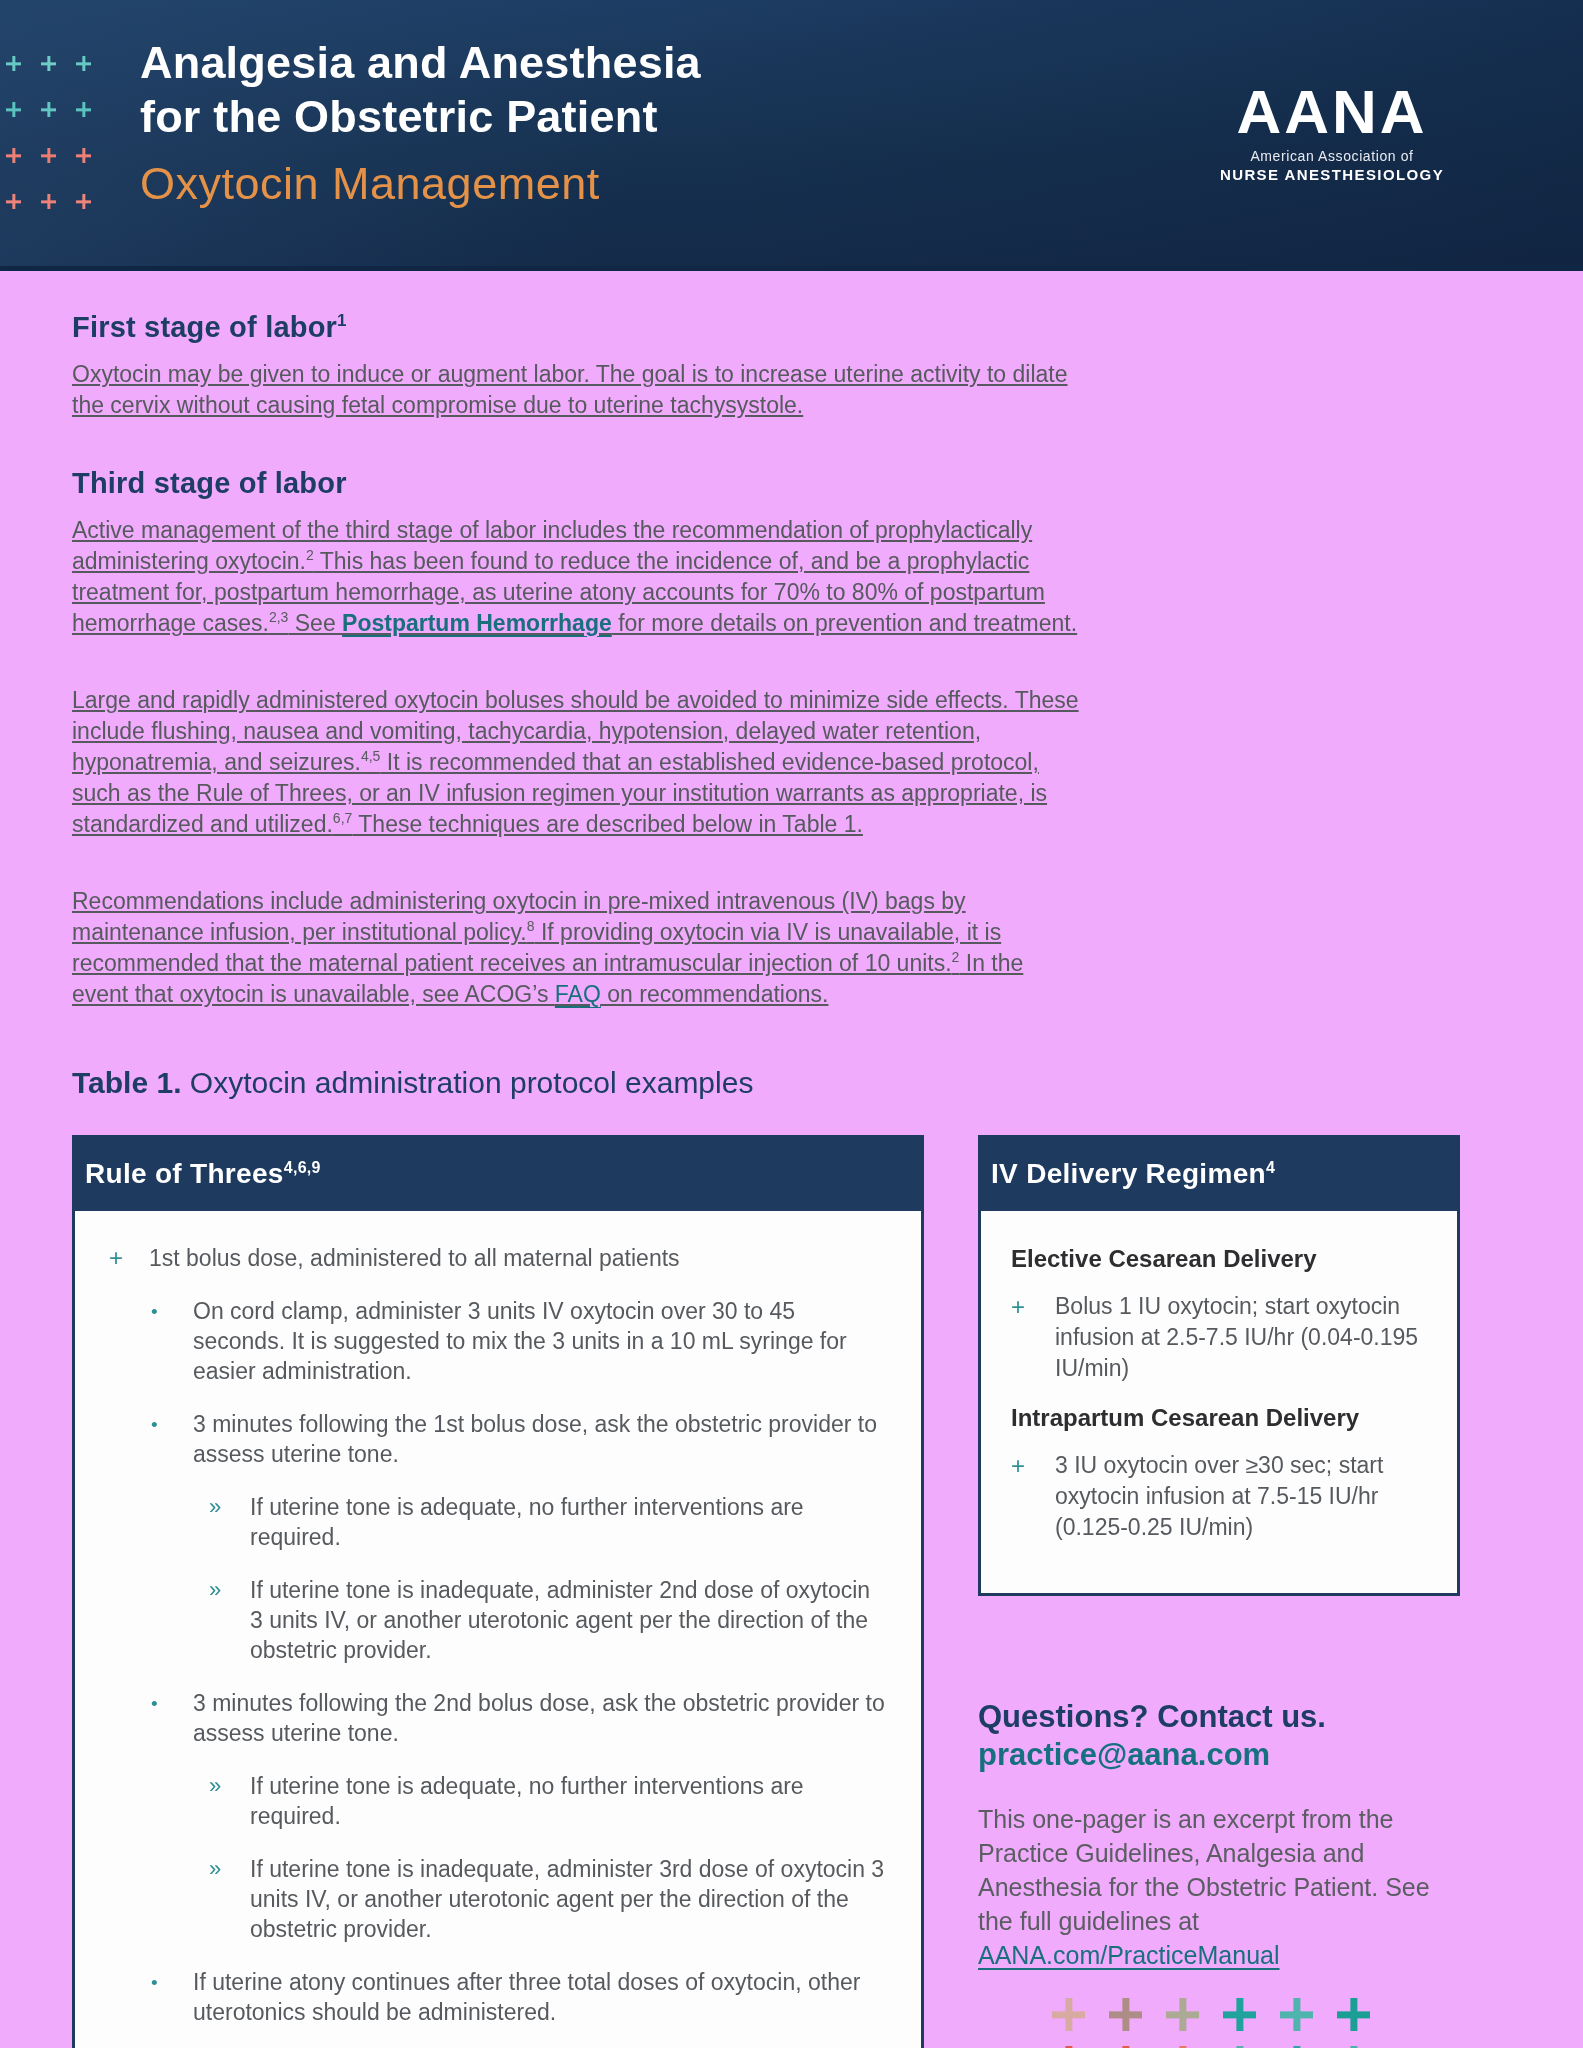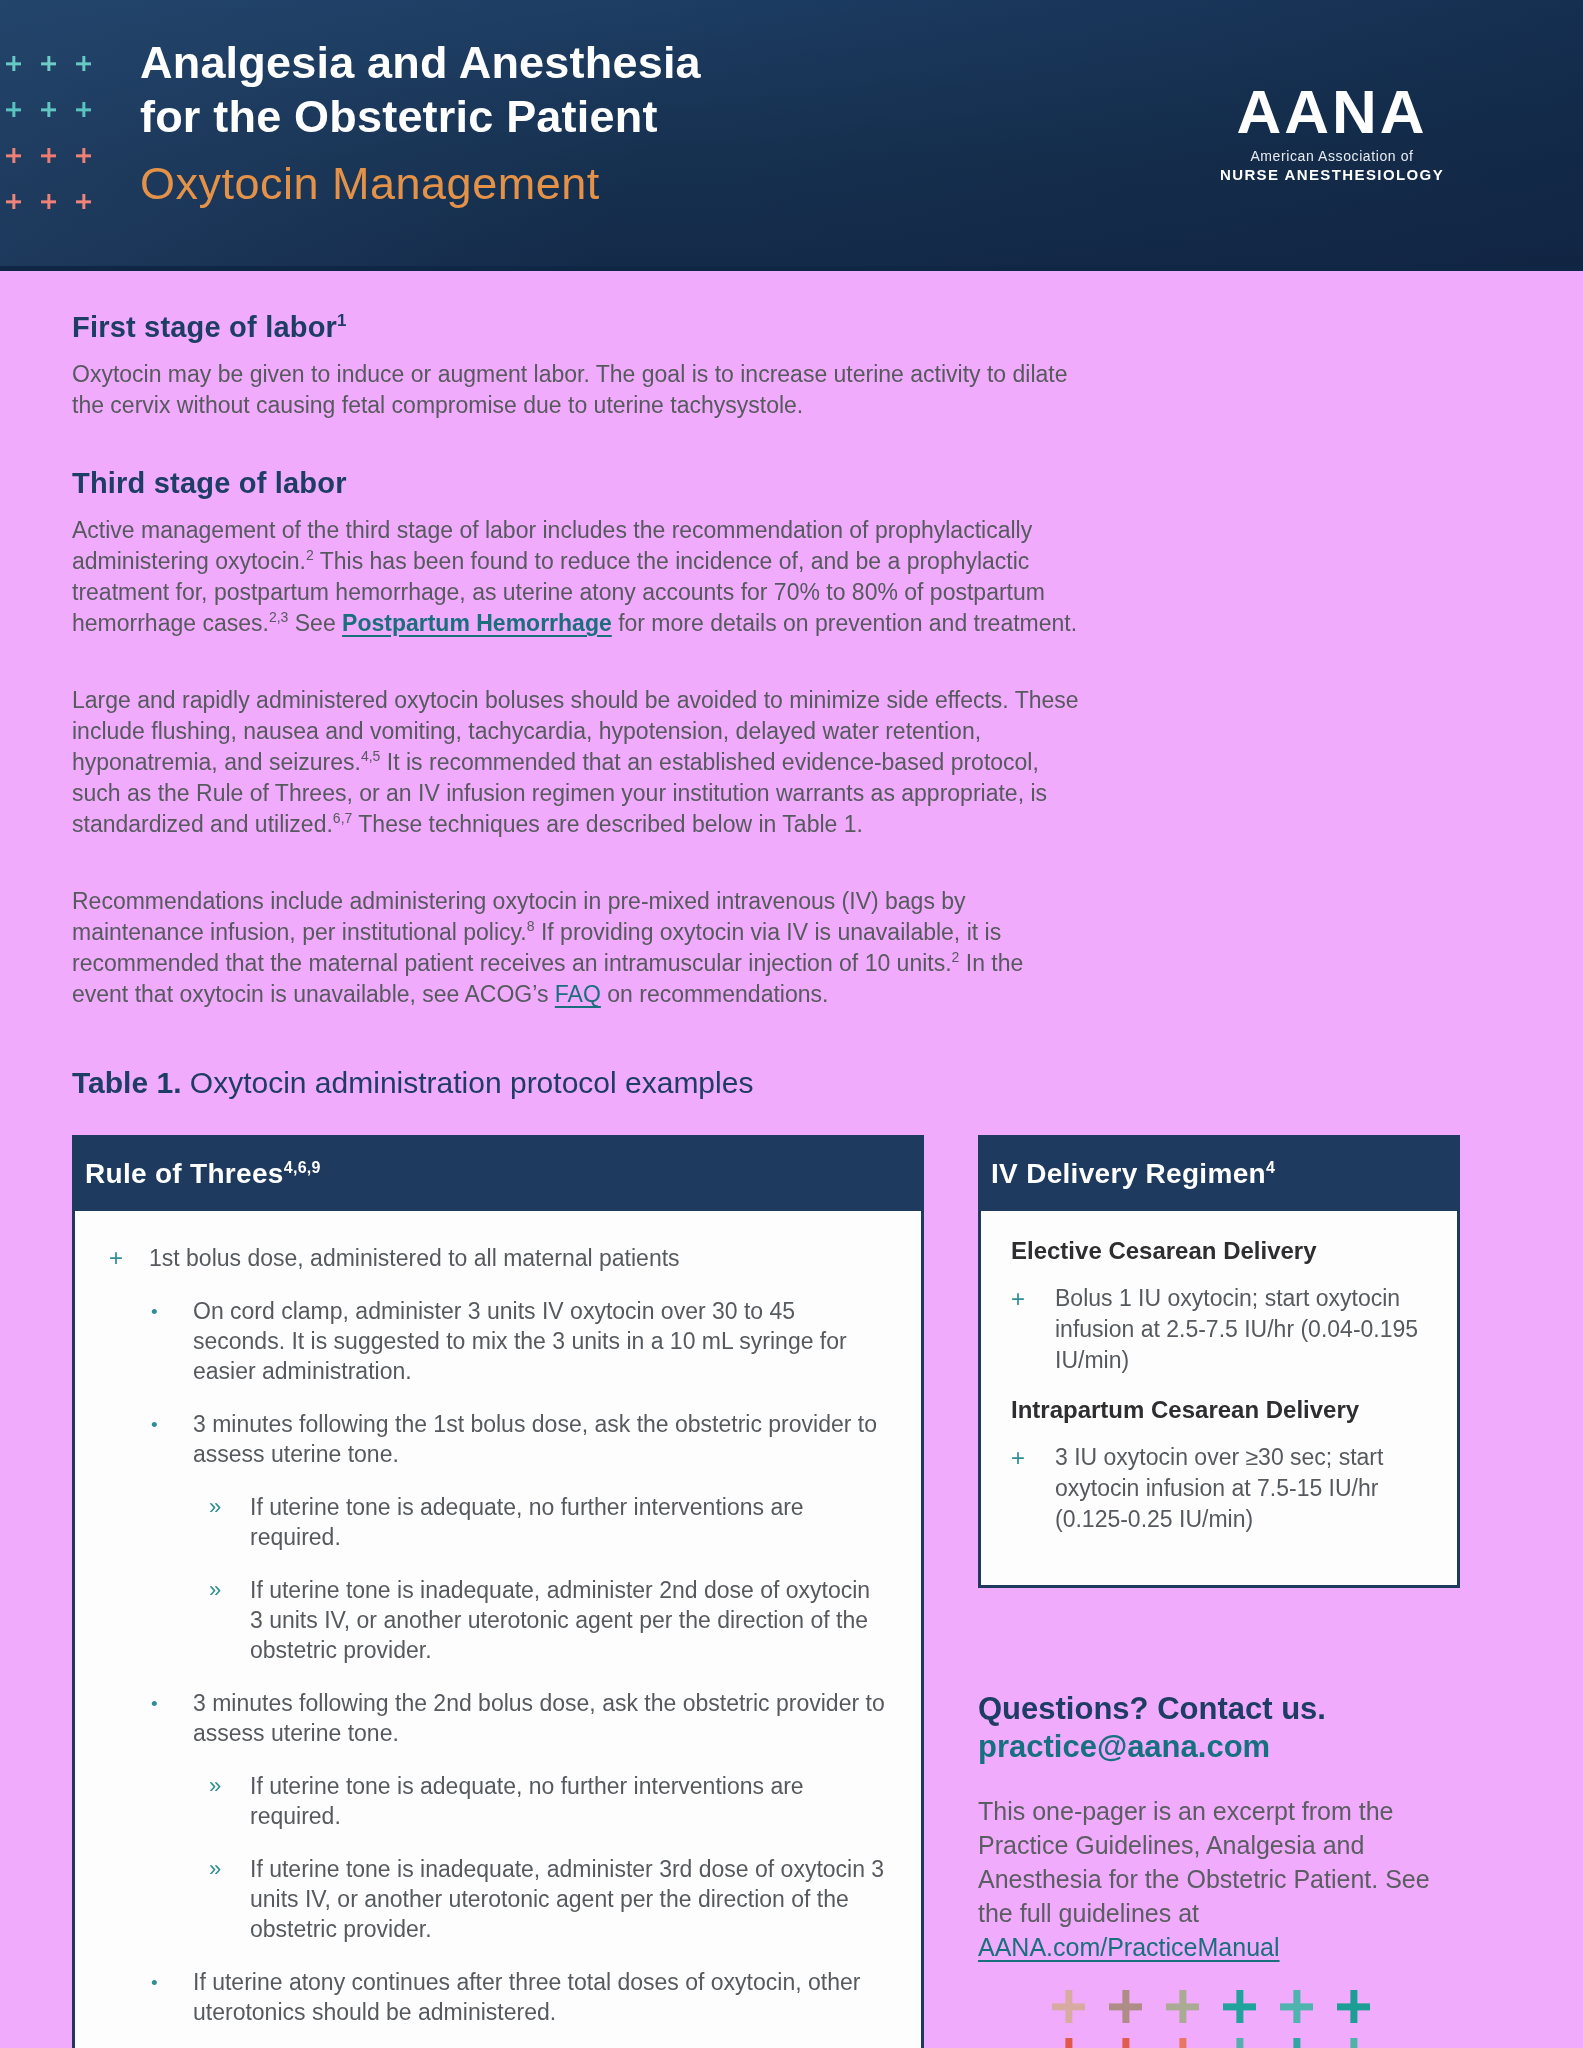--- a/index.html
+++ b/index.html
@@ -35,21 +35,21 @@
 
   .logo { position:absolute; right:136px; top:82px; width:230px; text-align:center; }
   .logo-word { color:#ffffff; font-size:62px; font-weight:bold; letter-spacing:3px; line-height:60px; font-stretch:condensed; }
   .logo-tag1 { color:#e8ecf2; font-size:14px; margin-top:6px; letter-spacing:.6px; }
   .logo-tag2 { color:#ffffff; font-size:15px; font-weight:bold; letter-spacing:1.4px; margin-top:2px; }
 
   
   .main { padding:40px 72px 0 72px; }
   h2 { color:#1e3d64; font-size:29px; font-weight:bold; letter-spacing:.2px; margin:0 0 15px 0; }
   h2 sup { font-size:17px; }
-  .para { color:#565a5e; font-size:23px; line-height:31px; max-width:1010px; margin:9px 0 31px 0; }
+  .para { color:#565a5e; font-size:23px; line-height:31px; max-width:1010px; margin:9px 0 31px 0;text-decoration:underline; }
   .para sup { font-size:14px; line-height:0; }
   .gap-lg { margin-bottom:46px; }
   .sec-gap { margin-top:45px; }
   a.tlink { color:#1a6f7d; text-decoration:underline; text-underline-offset:4px; cursor:pointer; }
   a.tlink.bold { font-weight:bold; }
 
   .caption { color:#1e3d64; font-size:30px; margin-top:56px; }
   .caption .cap-label { font-weight:bold; }
 
   
@@ -66,21 +66,21 @@
   .lvl1 { margin-left:0; }
   .lvl1 .bullet { width:40px; font-size:24px; }
   .lvl2 { margin-left:42px; }
   .lvl2 .bullet { width:42px; font-size:19px; padding-top:1px; }
   .lvl3 { margin-left:100px; }
   .lvl3 .bullet { width:41px; font-size:22px; }
 
   .right-col { flex:0 0 482px; }
   .iv-box { }
   .iv-body { padding:26px 28px 30px 30px; }
-  .iv-sub { color:#2e2e31; font-size:24px; font-weight:bold; margin-bottom:18px; }
+  .iv-sub { color:#2e2e31; font-size:24px; font-weight:bold; margin-bottom:18px;margin-top:8px; }
   .iv-item { display:flex; color:#565a5e; font-size:23px; line-height:31px; margin-bottom:20px; }
   .iv-item .bullet { color:#2f8f94; width:44px; flex:0 0 auto; font-size:24px; }
 
   
   .contact { margin-top:102px; }
   .contact-h { color:#1e3d64; font-size:31px; font-weight:bold; line-height:38px; }
   .contact-email { color:#17707f; font-size:31px; font-weight:bold; line-height:38px; }
   .contact-body { color:#5a5d61; font-size:25px; line-height:34px; margin-top:28px; max-width:470px; }
 
   

